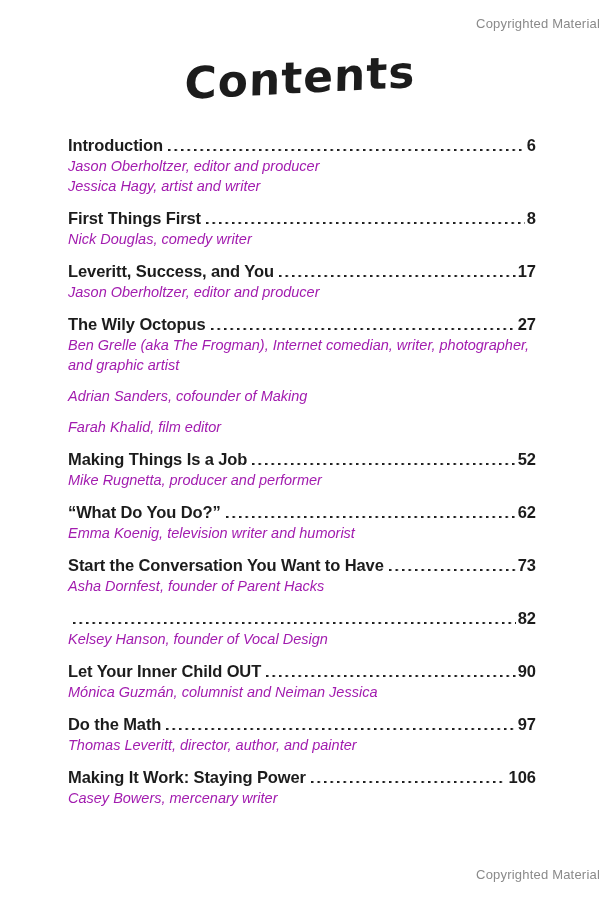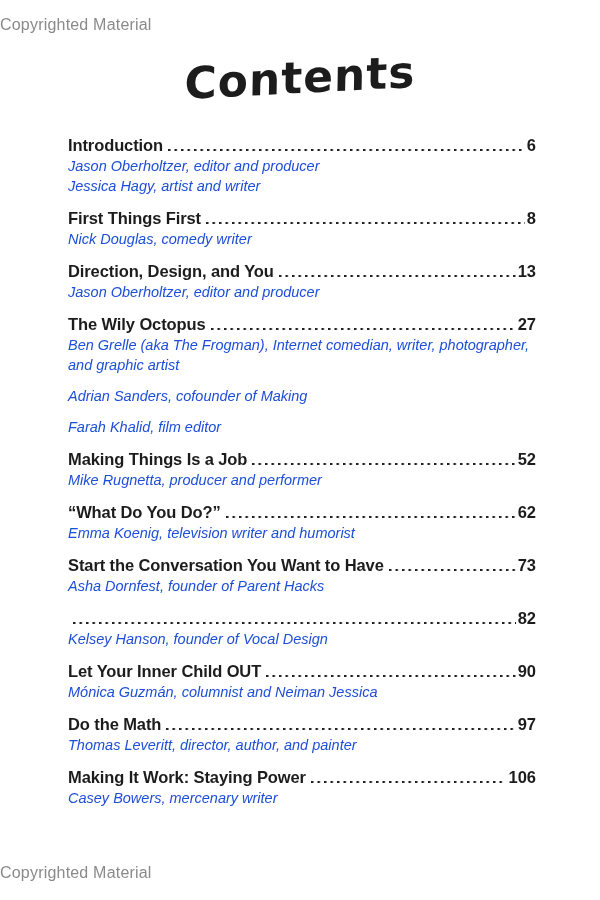--- a/index.html
+++ b/index.html
@@ -13,23 +13,23 @@
     position: relative;
     width: 600px;
     height: 900px;
     background: #ffffff;
     overflow: hidden;
   }
   .copyright {
     position: absolute;
     left: 0;
     width: 100%;
-    text-align: left;
+    text-align: right;
     color: #8a8a8a;
-    font-size: 16px;
+    font-size: 13px;
     letter-spacing: 0.2px;
   }
   .copyright.top { top: 16px; }
   .copyright.bottom { bottom: 18px; }
 
   .title {
     position: absolute;
     top: 52px;
     left: 0;
     width: 100%;
@@ -71,21 +71,21 @@
     margin: 0 2px 4px 5px;
     background-image: radial-gradient(circle at 1.2px 2px, #1c1c1c 1.1px, transparent 1.45px);
     background-size: 6.5px 4px;
     background-repeat: repeat-x;
     min-width: 14px;
   }
   .authors {
     font-style: italic;
     font-size: 14.5px;
     line-height: 20px;
-    color: #1d4ed8;
+    color: #a21caf;
   }
 </style>
 </head>
 <body>
 
 <div class="page">
   <div class="copyright top">Copyrighted Material</div>
 
   <h1 class="title">Contents</h1>
 
@@ -108,23 +108,23 @@
       <span class="leader"></span>
       <span class="entry-page">8</span>
     </div>
     <div class="authors">
           <div>Nick Douglas, comedy writer</div>
         </div>
   </div>
 
   <div class="entry">
     <div class="entry-line">
-      <span class="entry-title">Direction, Design, and You</span>
-      <span class="leader"></span>
-      <span class="entry-page">13</span>
+      <span class="entry-title">Leveritt, Success, and You</span>
+      <span class="leader"></span>
+      <span class="entry-page">17</span>
     </div>
     <div class="authors">
           <div>Jason Oberholtzer, editor and producer</div>
         </div>
   </div>
 
   <div class="entry">
     <div class="entry-line">
       <span class="entry-title">The Wily Octopus</span>
       <span class="leader"></span>

